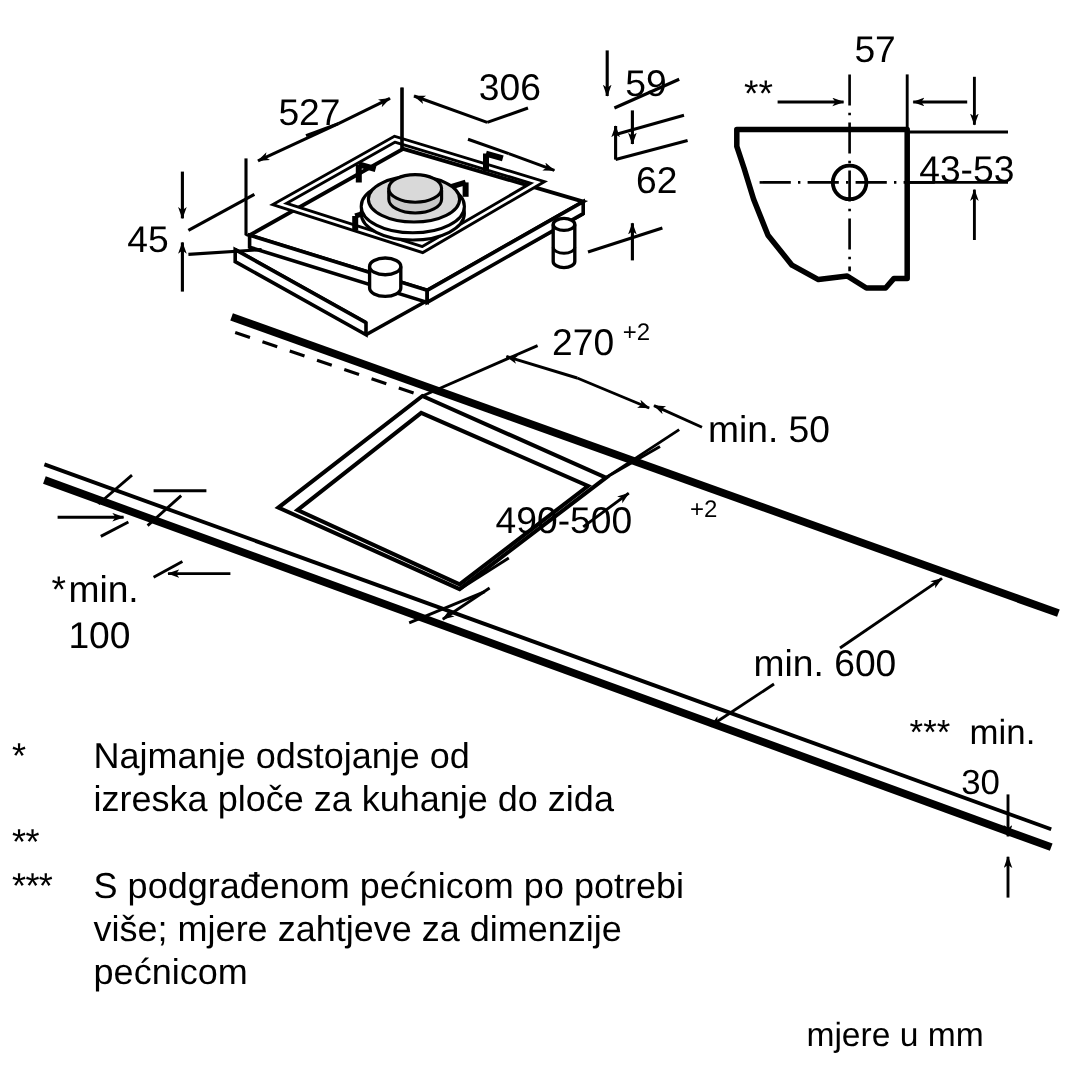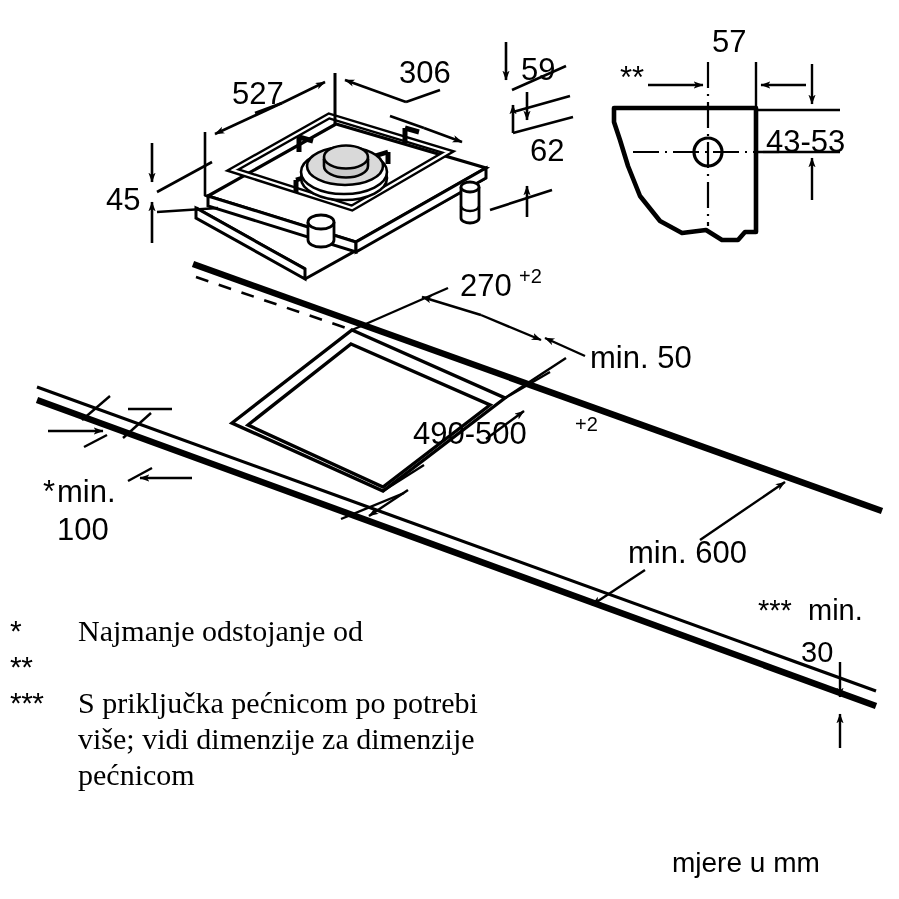--- a/index.html
+++ b/index.html
@@ -49,21 +49,20 @@
     letter-spacing: -0.5px;
   }
   .legend-body {
     flex: 1 1 auto;
     font-size: 30px;
     line-height: 36px;
   }
   .legend-body .ln {
     display: block;
     white-space: nowrap;
-    font-family: Liberation Serif, serif;
   }
   .units-note {
     position: absolute;
     left: 672px;
     top: 847px;
     font-size: 28px;
     line-height: 32px;
   }
 </style>
 </head>
@@ -276,32 +275,33 @@
     <text x="801" y="662" font-size="29">30</text>
 
   </svg>
 
   <div class="legend-wrap">
 
     <div class="legend-row">
       <div class="legend-mark">*</div>
       <div class="legend-body">
         <span class="ln">Najmanje odstojanje od</span>
+        <span class="ln">izreska ploče za kuhanje do zida</span>
       </div>
     </div>
 
     <div class="legend-row">
       <div class="legend-mark">**</div>
     </div>
 
     <div class="legend-row">
       <div class="legend-mark">***</div>
       <div class="legend-body">
-        <span class="ln">S priključka pećnicom po potrebi</span>
-        <span class="ln">više; vidi dimenzije za dimenzije</span>
+        <span class="ln">S podgrađenom pećnicom po potrebi</span>
+        <span class="ln">više; mjere zahtjeve za dimenzije</span>
         <span class="ln">pećnicom</span>
       </div>
     </div>
 
   </div>
 
   <div class="units-note">mjere u mm</div>
 
 </div>
 

